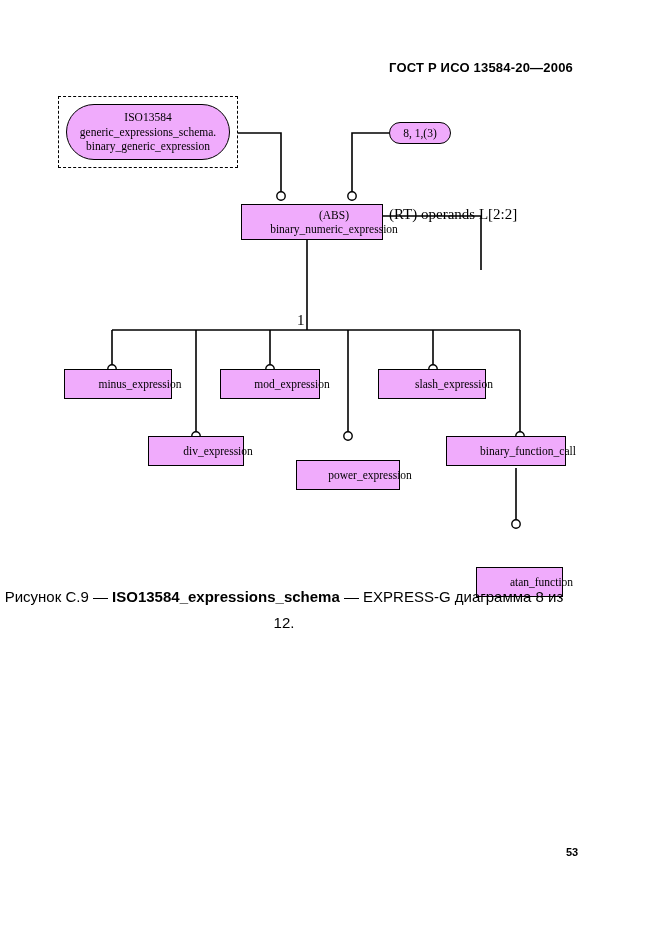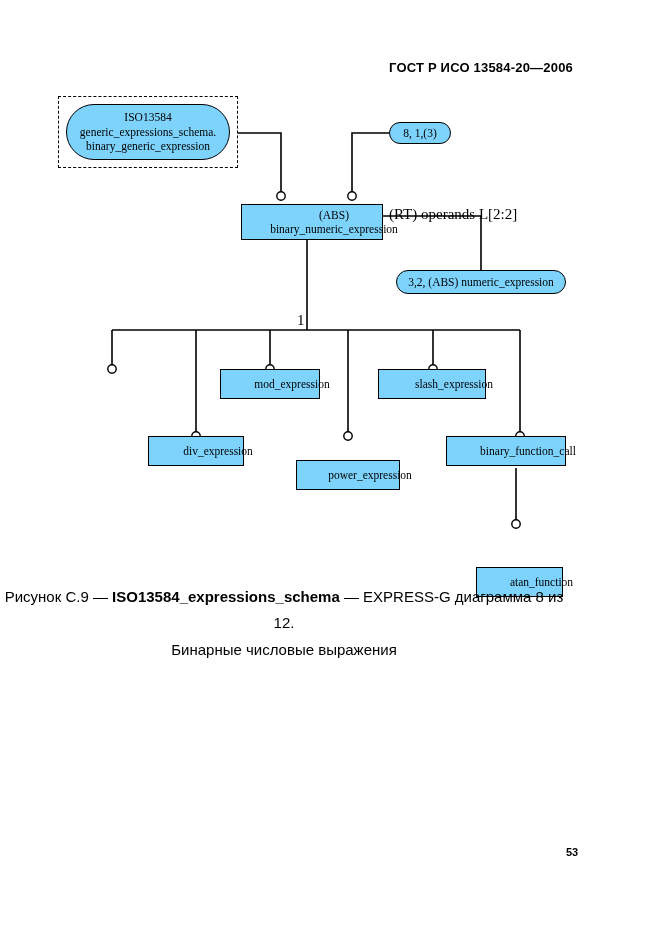--- a/index.html
+++ b/index.html
@@ -35,21 +35,21 @@
 
   
   .diagram{position:absolute;left:0;top:0;width:661px;height:580px;}
   .diagram svg{position:absolute;left:0;top:0;}
 
   
   .node{
     position:absolute;
     box-sizing:border-box;
     border:1px solid #000;
-    background:#7dd3fc;
+    background:#f0abfc;
     display:flex;
     align-items:center;
     justify-content:center;
     text-align:center;
     font-size:11.5px;
     line-height:1.25;
     font-family:"Liberation Serif", serif;
   }
   .node-rect{border-radius:0;padding-left:44px;}
   .node-oval{border-radius:40px;}
@@ -142,24 +142,24 @@
 
     <div class="node node-rect two-line" style="left:241px;top:204px;width:142px;height:36px;">
       <span>(ABS)</span>
       <span>binary_numeric_expression</span>
     </div>
 
     <div class="edge-label" style="left:389px;top:206px;">(RT) operands L[2:2]</div>
 
     <div class="edge-label" style="left:297px;top:312px;">1</div>
 
-    <div class="node node-oval" style="left:396px;top:270px;width:170px;height:24px;">
-      <span>3,2, (ABS) numeric_expression</span>
+
+    <div class="node node-rect" style="left:64px;top:369px;width:108px;height:30px;">
+      <span>minus_expression</span>
     </div>
-
 
     <div class="node node-rect" style="left:220px;top:369px;width:100px;height:30px;">
       <span>mod_expression</span>
     </div>
 
     <div class="node node-rect" style="left:378px;top:369px;width:108px;height:30px;">
       <span>slash_expression</span>
     </div>
 
     <div class="node node-rect" style="left:148px;top:436px;width:96px;height:30px;">
@@ -175,18 +175,17 @@
     </div>
 
     <div class="node node-rect" style="left:476px;top:524px;width:87px;height:30px;margin-top:43px;">
       <span>atan_function</span>
     </div>
 
   </div>
 
   <div class="caption">
     <div><span>Рисунок С.9 — </span><b>ISO13584_expressions_schema</b><span> — EXPRESS-G диаграмма 8 из 12.</span></div>
-    <div>Бинарные числовые выражения</div>
   </div>
 
   <div class="page-number">53</div>
 
 </div>
 
 </body></html>

